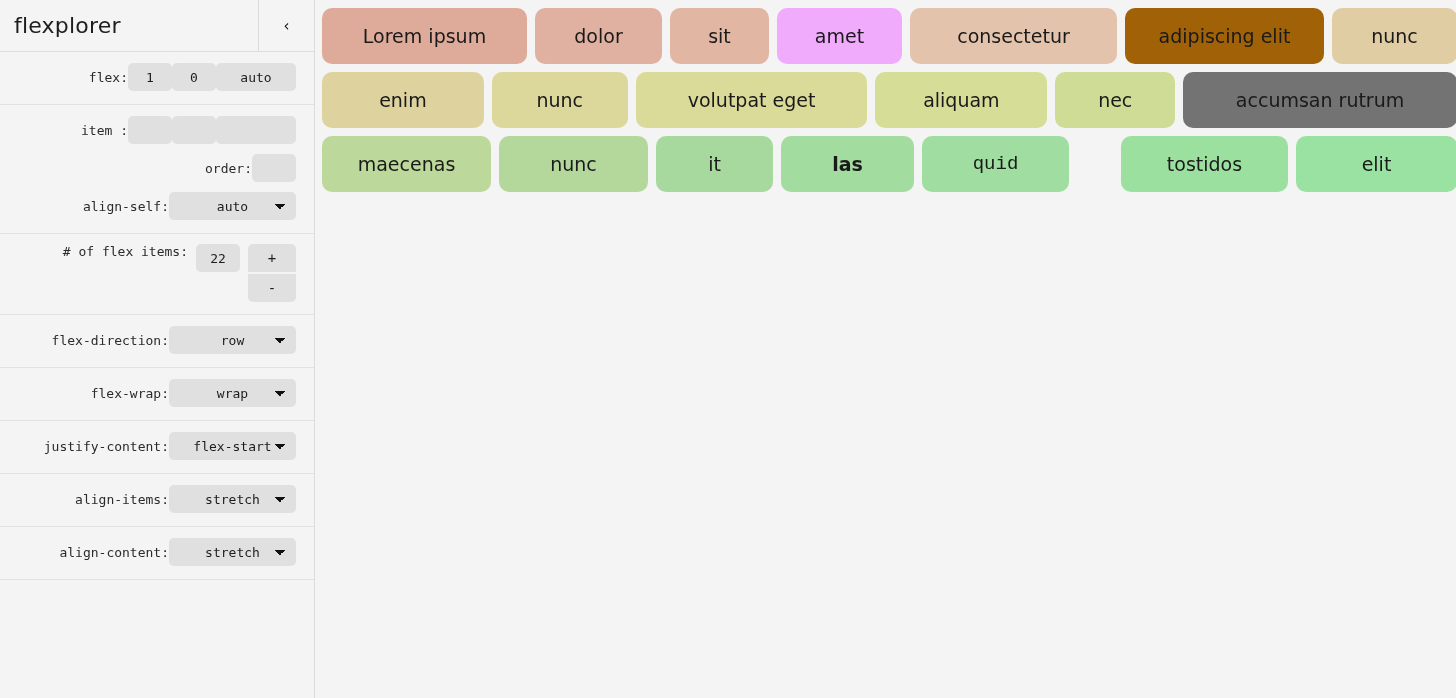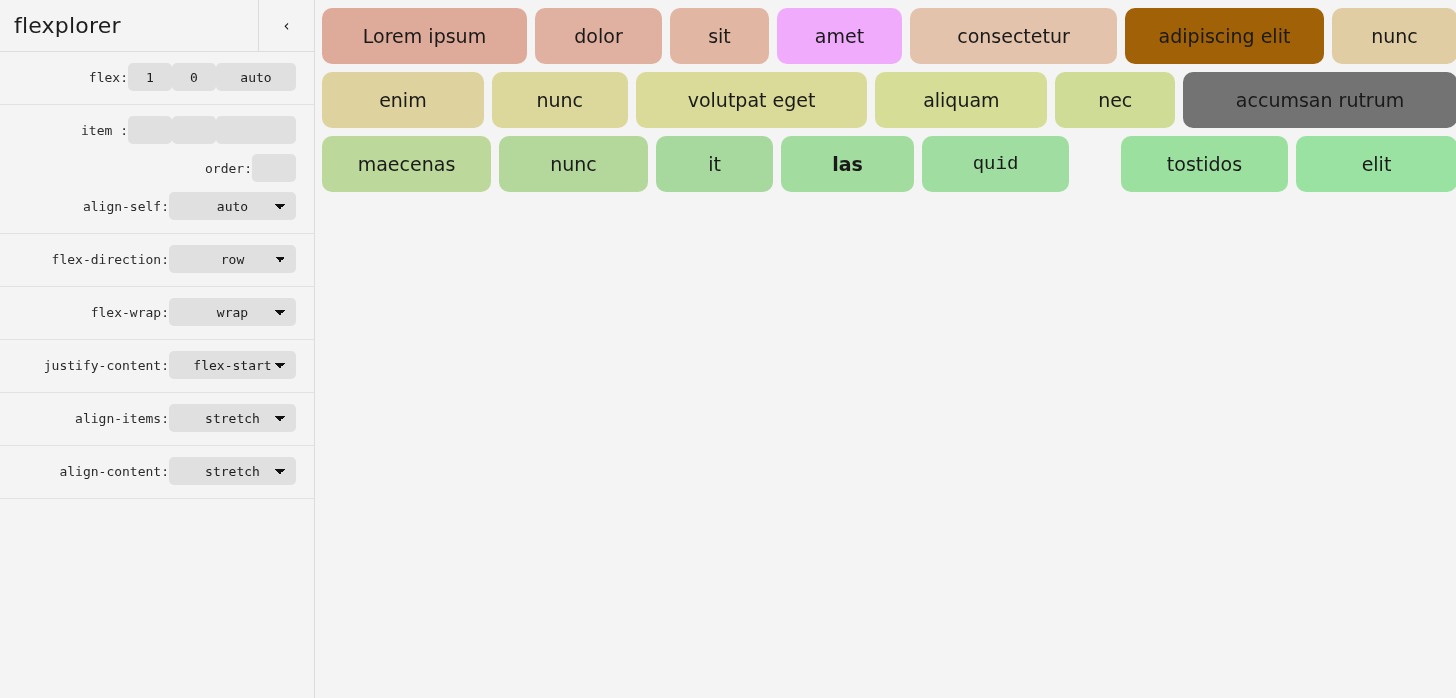--- a/index.html
+++ b/index.html
@@ -190,20 +190,30 @@
       <div class="row">
         <span class="lbl">order:</span>
         <input class="ctl w-small" type="text" value="" style="">
       </div>
       <div class="row">
         <span class="lbl">align-self:</span>
         <select class="sel"><option value="auto">auto</option><option value="flex-start">flex-start</option><option value="flex-end">flex-end</option><option value="center">center</option><option value="baseline">baseline</option><option value="stretch">stretch</option></select>
       </div>
     </div>
 
+    <div class="section">
+      <div class="count-wrap row">
+        <span class="lbl"># of flex items:</span>
+        <input class="ctl w-small" type="text" value="22" style="">
+        <span class="stepper">
+          <button class="step-btn up">+</button>
+          <button class="step-btn down">-</button>
+        </span>
+      </div>
+    </div>
 
     <div id="container-sections">
         <div class="section">
           <div class="row">
             <span class="lbl">flex-direction:</span>
             <select class="sel"><option value="row">row</option><option value="row-reverse">row-reverse</option><option value="column">column</option><option value="column-reverse">column-reverse</option></select>
           </div>
         </div>
         <div class="section">
           <div class="row">

